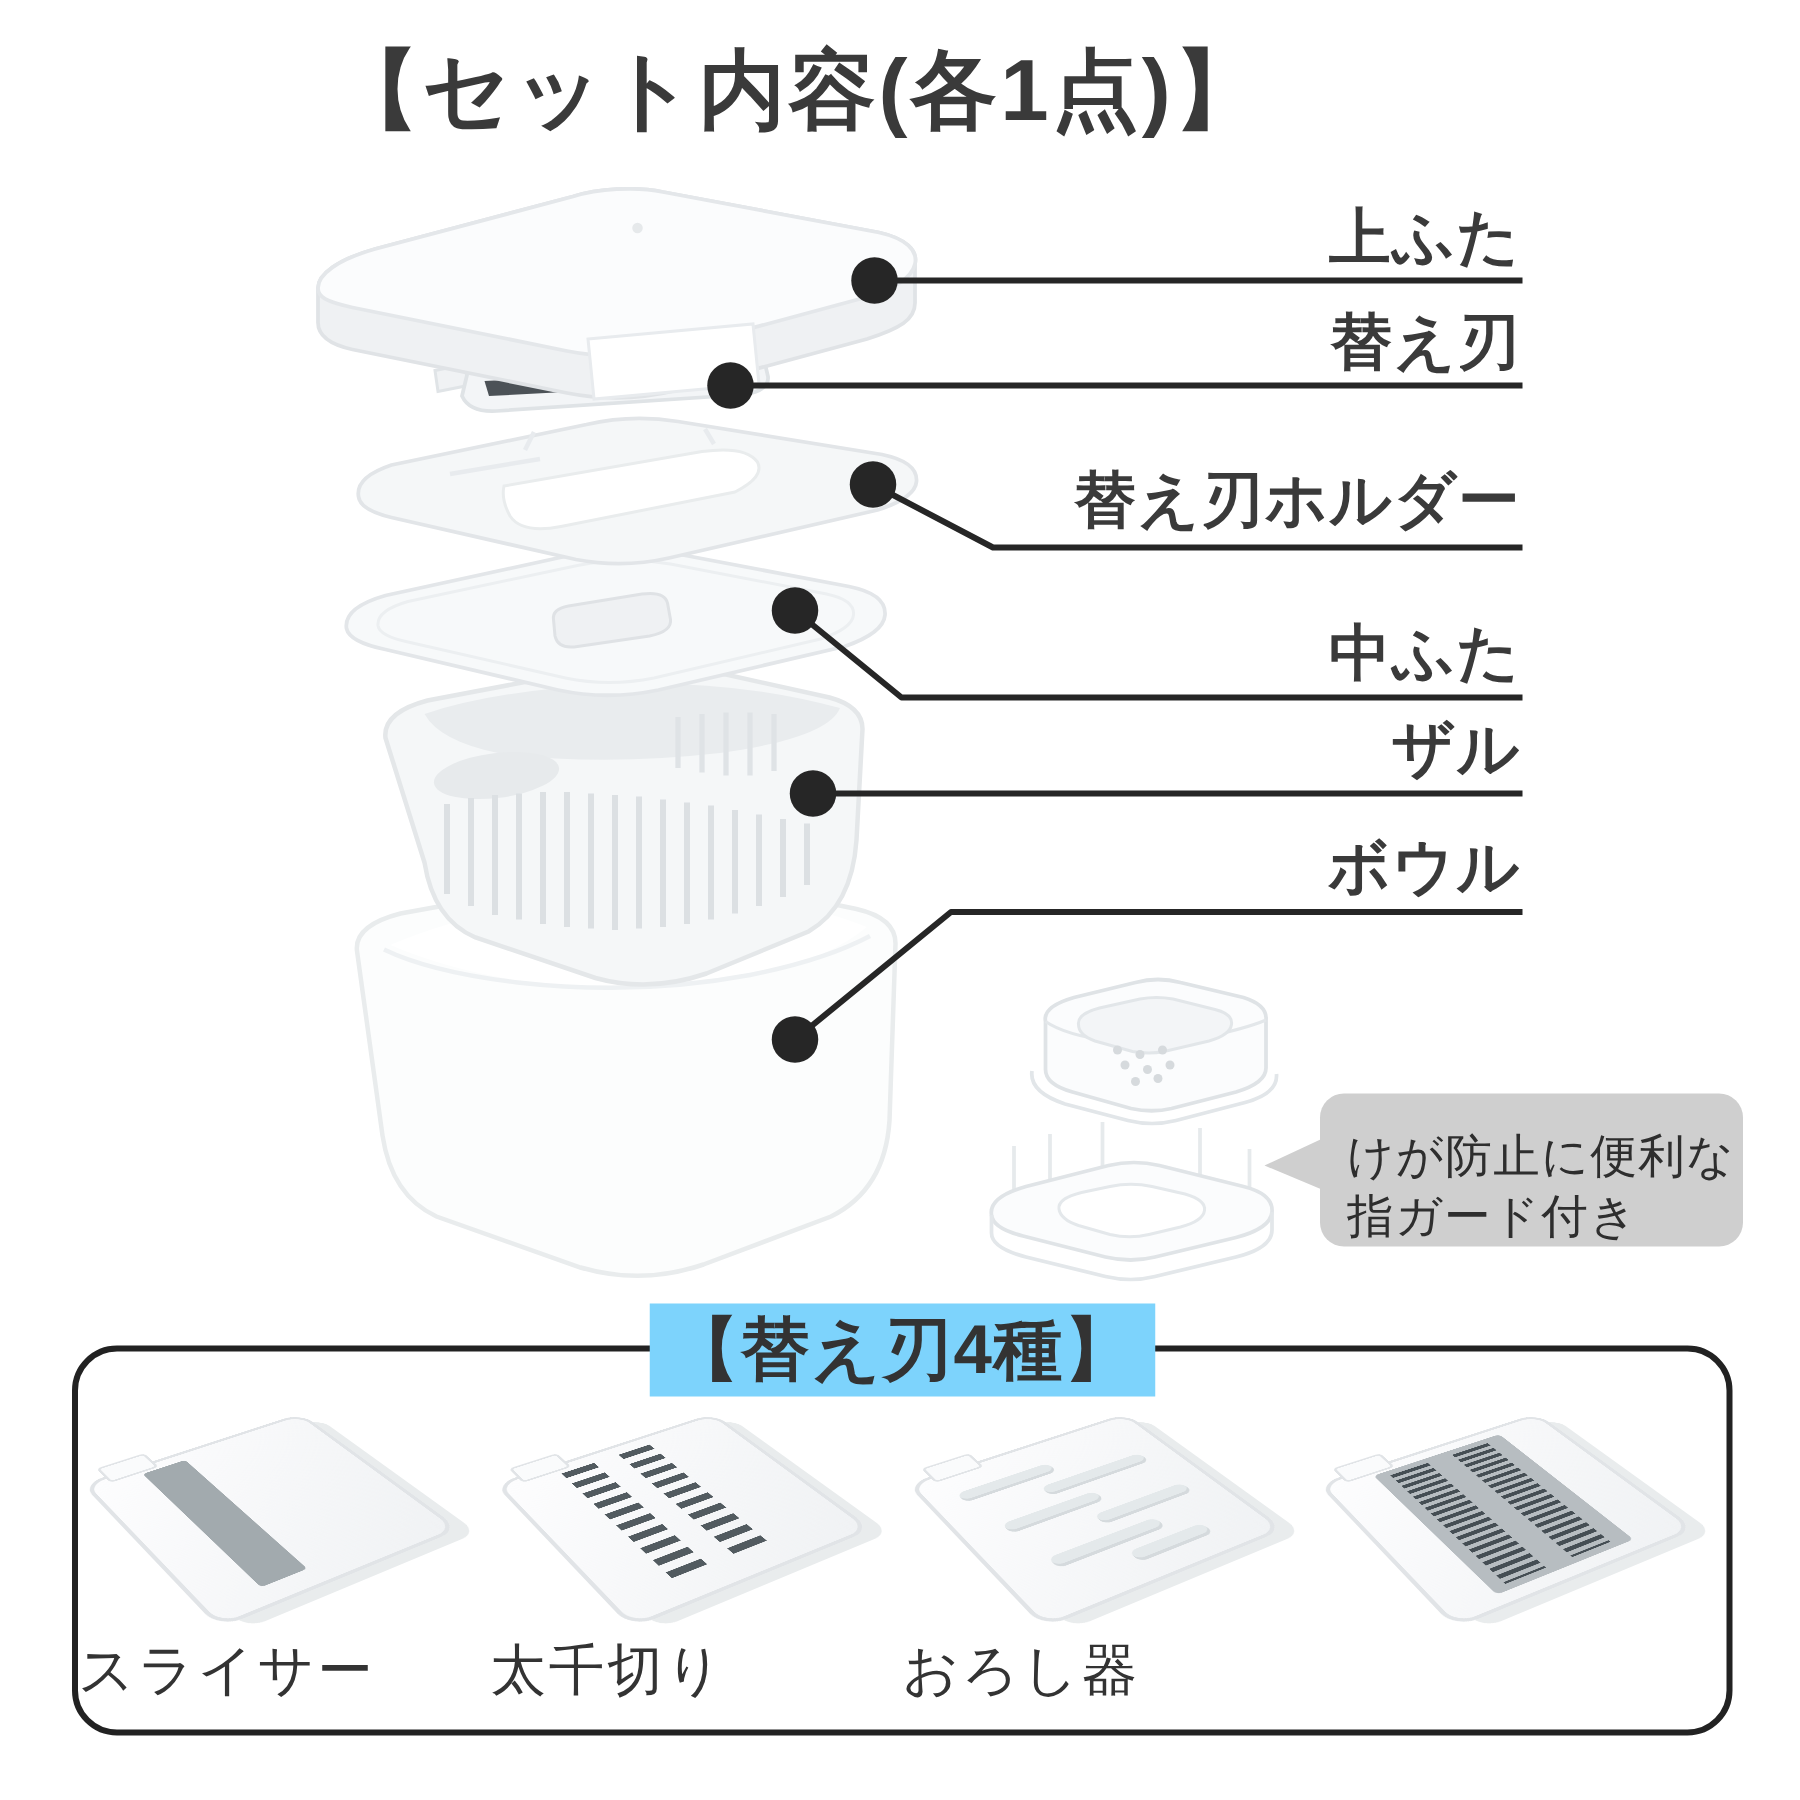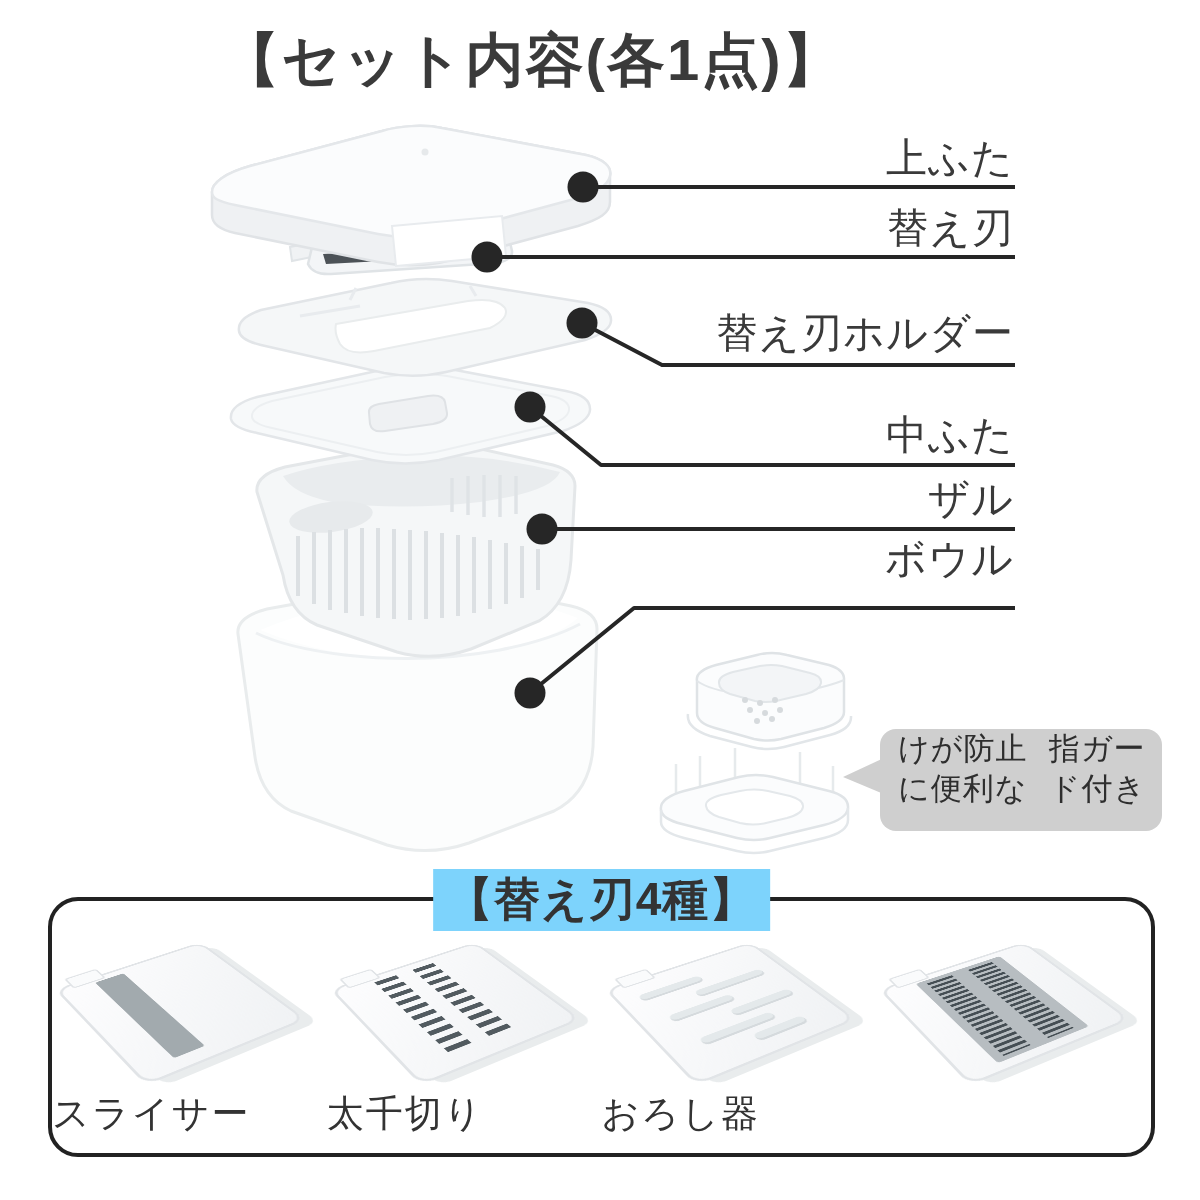--- a/index.html
+++ b/index.html
@@ -1,26 +1,26 @@
 <!DOCTYPE html>
 <html><head>
 <meta charset="utf-8">
 <style>
   html,body{margin:0;padding:0;background:#fff;}
   .stage{position:relative;width:1200px;height:1200px;background:#fff;overflow:hidden;
          font-family:"Liberation Sans",sans-serif;color:#3a3a3a;}
   .page-title{position:absolute;top:22px;left:0;width:1064px;text-align:center;
               font-size:58px;font-weight:700;letter-spacing:2px;color:#3a3a3a;}
   svg.diagram{position:absolute;left:0;top:0;}
-  .part-label{position:absolute;right:186px;font-size:41px;font-weight:400;
+  .part-label{position:absolute;right:186px;font-size:41px;font-weight:700;
               color:#3a3a3a;white-space:nowrap;line-height:1.1;letter-spacing:1px;}
   .lbl-top-lid{top:136px;} .lbl-blade{top:206px;margin-left:24px;} .lbl-holder{top:311px;}
-  .lbl-inner-lid{top:413px;} .lbl-colander{top:477px;} .lbl-bowl{top:537px;}
+  .lbl-inner-lid{top:413px;} .lbl-colander{top:477px;} .lbl-bowl{top:556px;}
   .callout{position:absolute;left:880px;top:729px;width:282px;height:102px;
-           background:#cfcfcf;border-radius:16px;display:flex;flex-direction:row;
+           background:#cfcfcf;border-radius:16px;display:flex;flex-direction:column;
            justify-content:flex-end;padding-left:18px;box-sizing:border-box;}
   .callout span{font-size:31px;line-height:40px;font-weight:500;color:#2e2e2e;letter-spacing:1px;}
   .blade-panel{position:absolute;left:48px;top:897px;width:1107px;height:260px;
                border:4px solid #222222;border-radius:30px;box-sizing:border-box;}
   .panel-title{position:absolute;top:-32px;left:50%;transform:translateX(-50%);
                background:#7dd3fc;padding:0 14px;font-size:46px;font-weight:700;
                color:#333;white-space:nowrap;letter-spacing:1px;}
   .cells{display:flex;width:100%;height:100%;padding-top:24px;box-sizing:border-box;}
   .cell{width:25%;display:flex;flex-direction:column;align-items:flex-start;}
   .plate-wrap{height:158px;width:250px;display:flex;align-items:center;justify-content:center;}

